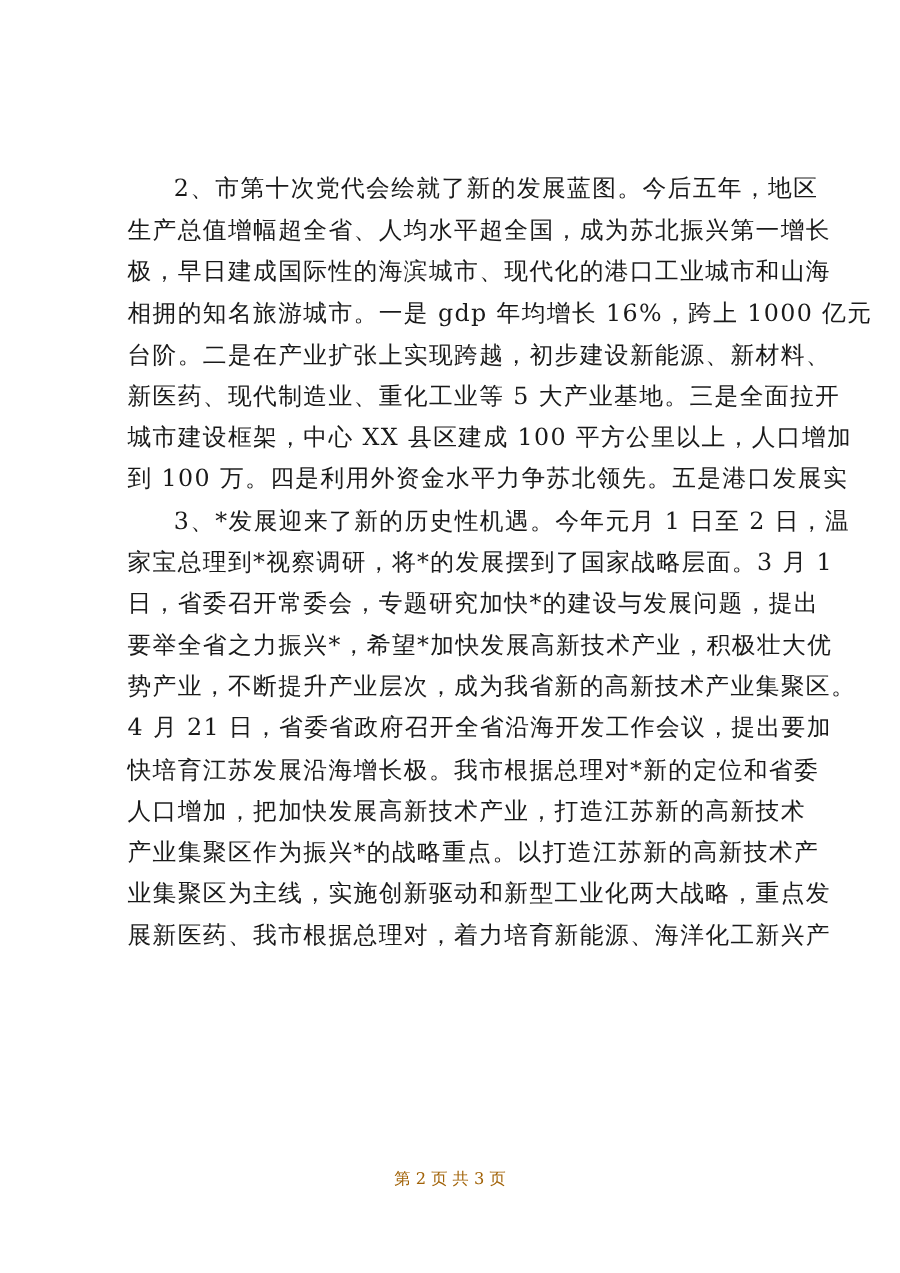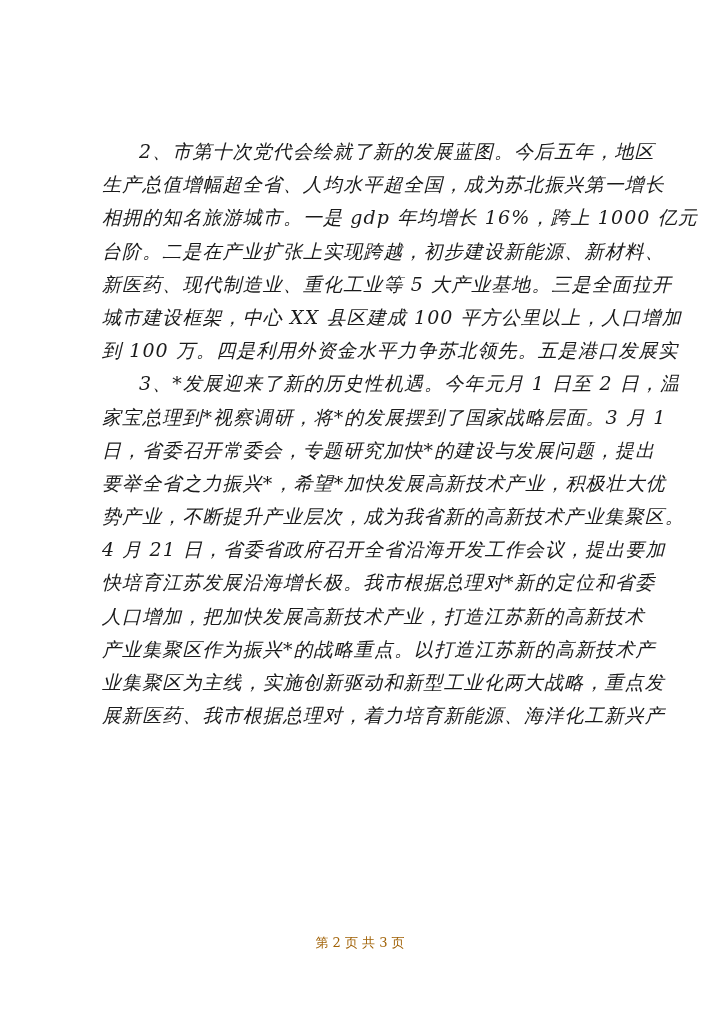--- a/index.html
+++ b/index.html
@@ -1,38 +1,39 @@
 <!DOCTYPE html>
 <html><head>
 <meta charset="utf-8">
 <style>
   html, body { margin: 0; padding: 0; background: #ffffff; }
   body { width: 720px; height: 1018px; position: relative; overflow: hidden; }
   .page { position: absolute; left: 0; top: 0; width: 720px; height: 1018px; background: #fff; }
   .content {
     position: absolute; left: 102px; top: 135px; width: 530px;
     font-family: "DejaVu Serif", "Liberation Serif", serif;
-    font-size: 19px; line-height: 33.2px; color: #1a1a1a; font-style: italic;
+    font-size: 19px; line-height: 33.2px; color: #1a1a1a;
   }
   .line { white-space: nowrap; height: 33.2px; letter-spacing: 1.1px; }
   .line.indent { padding-left: 37px; }
   .footer {
     position: absolute; left: 0; width: 720px; top: 934px; text-align: center;
     font-family: "DejaVu Serif", "Liberation Serif", serif;
     font-size: 13px; color: #a16207;
   }
 </style>
 </head>
 <body>
 
 <div class="page">
   <div class="content">
     <div>
       <div class="line indent">2、市第十次党代会绘就了新的发展蓝图。今后五年，地区</div>
       <div class="line">生产总值增幅超全省、人均水平超全国，成为苏北振兴第一增长</div>
+      <div class="line">极，早日建成国际性的海滨城市、现代化的港口工业城市和山海</div>
       <div class="line">相拥的知名旅游城市。一是 gdp 年均增长 16%，跨上 1000 亿元</div>
       <div class="line">台阶。二是在产业扩张上实现跨越，初步建设新能源、新材料、</div>
       <div class="line">新医药、现代制造业、重化工业等 5 大产业基地。三是全面拉开</div>
       <div class="line">城市建设框架，中心 XX 县区建成 100 平方公里以上，人口增加</div>
       <div class="line">到 100 万。四是利用外资金水平力争苏北领先。五是港口发展实</div>
     </div>
     <div>
       <div class="line indent">3、*发展迎来了新的历史性机遇。今年元月 1 日至 2 日，温</div>
       <div class="line">家宝总理到*视察调研，将*的发展摆到了国家战略层面。3 月 1</div>
       <div class="line">日，省委召开常委会，专题研究加快*的建设与发展问题，提出</div>

